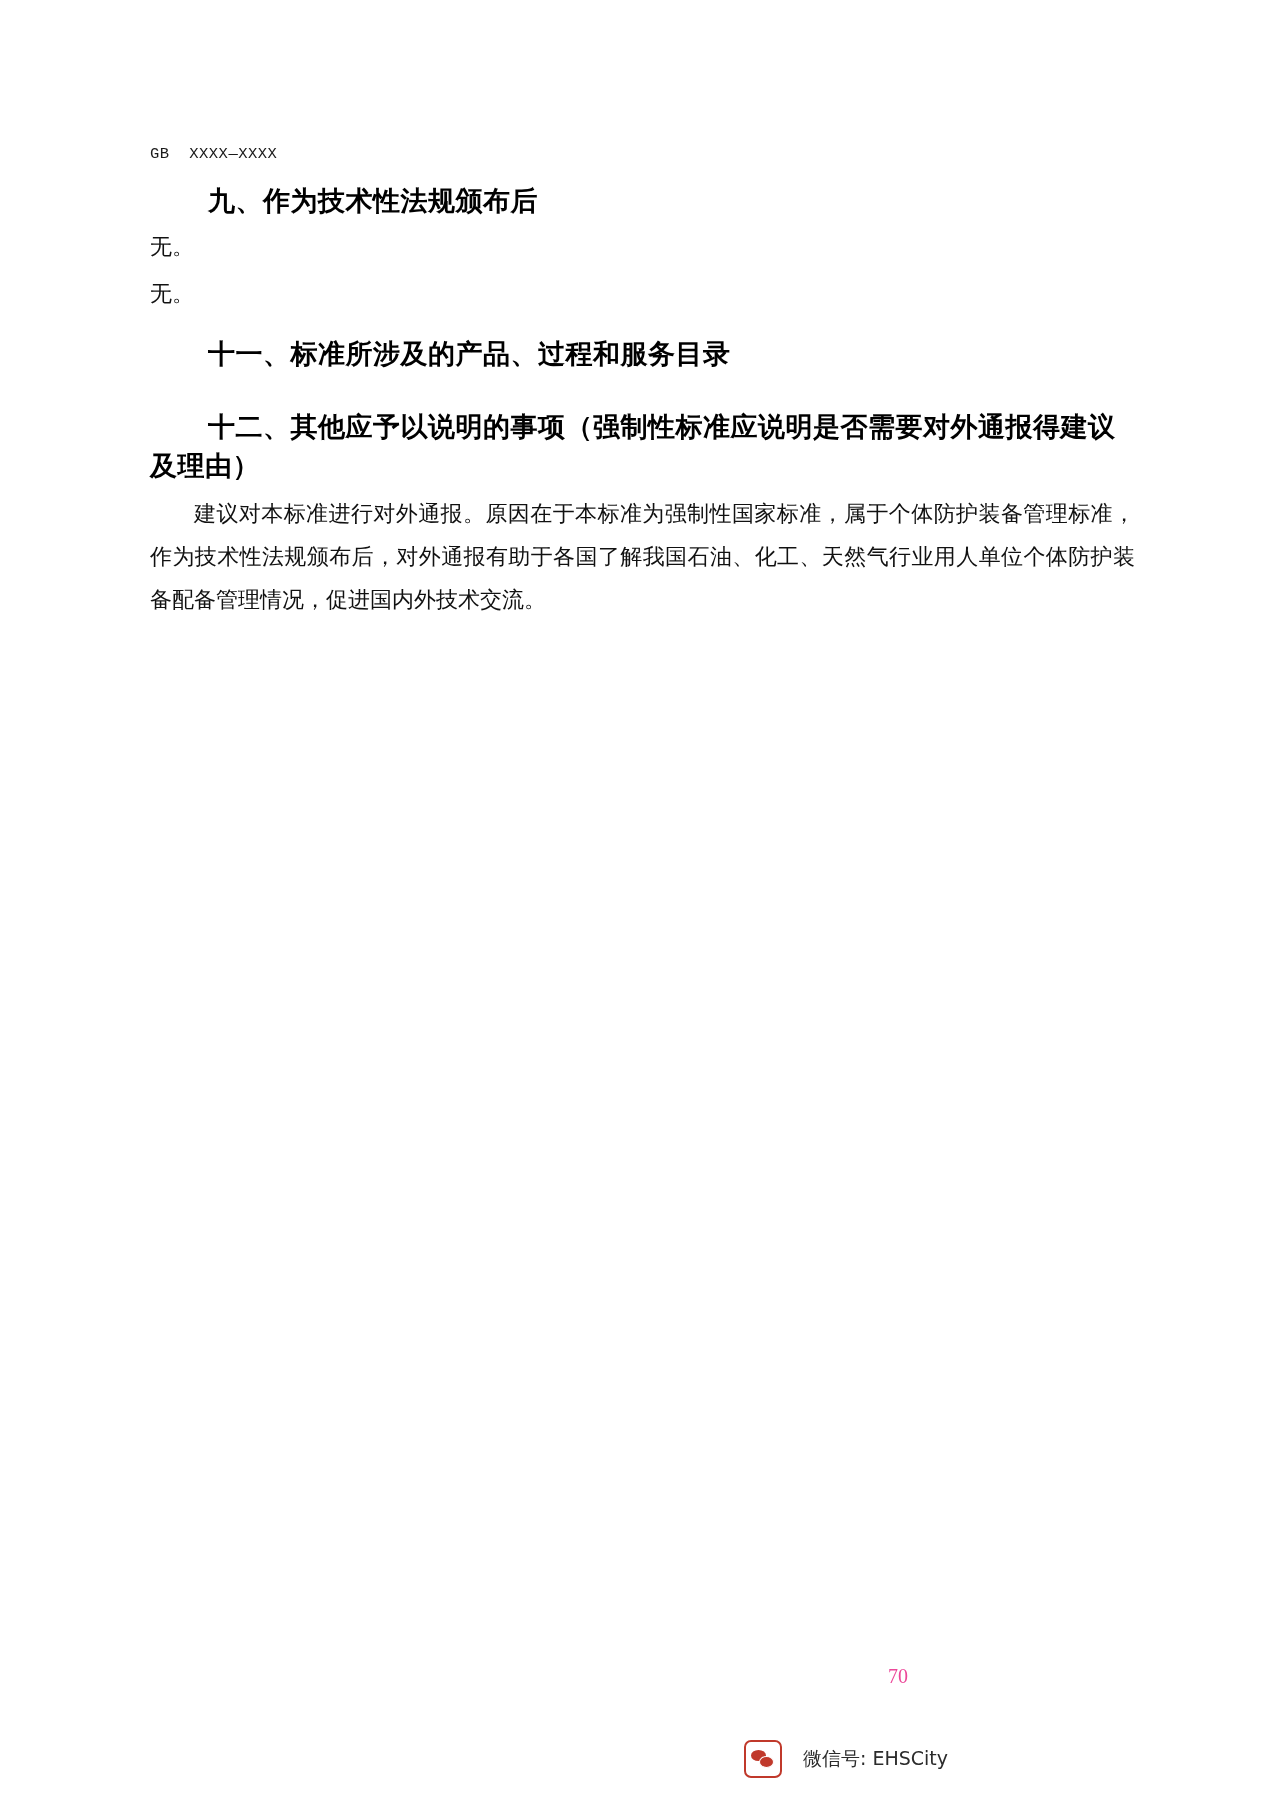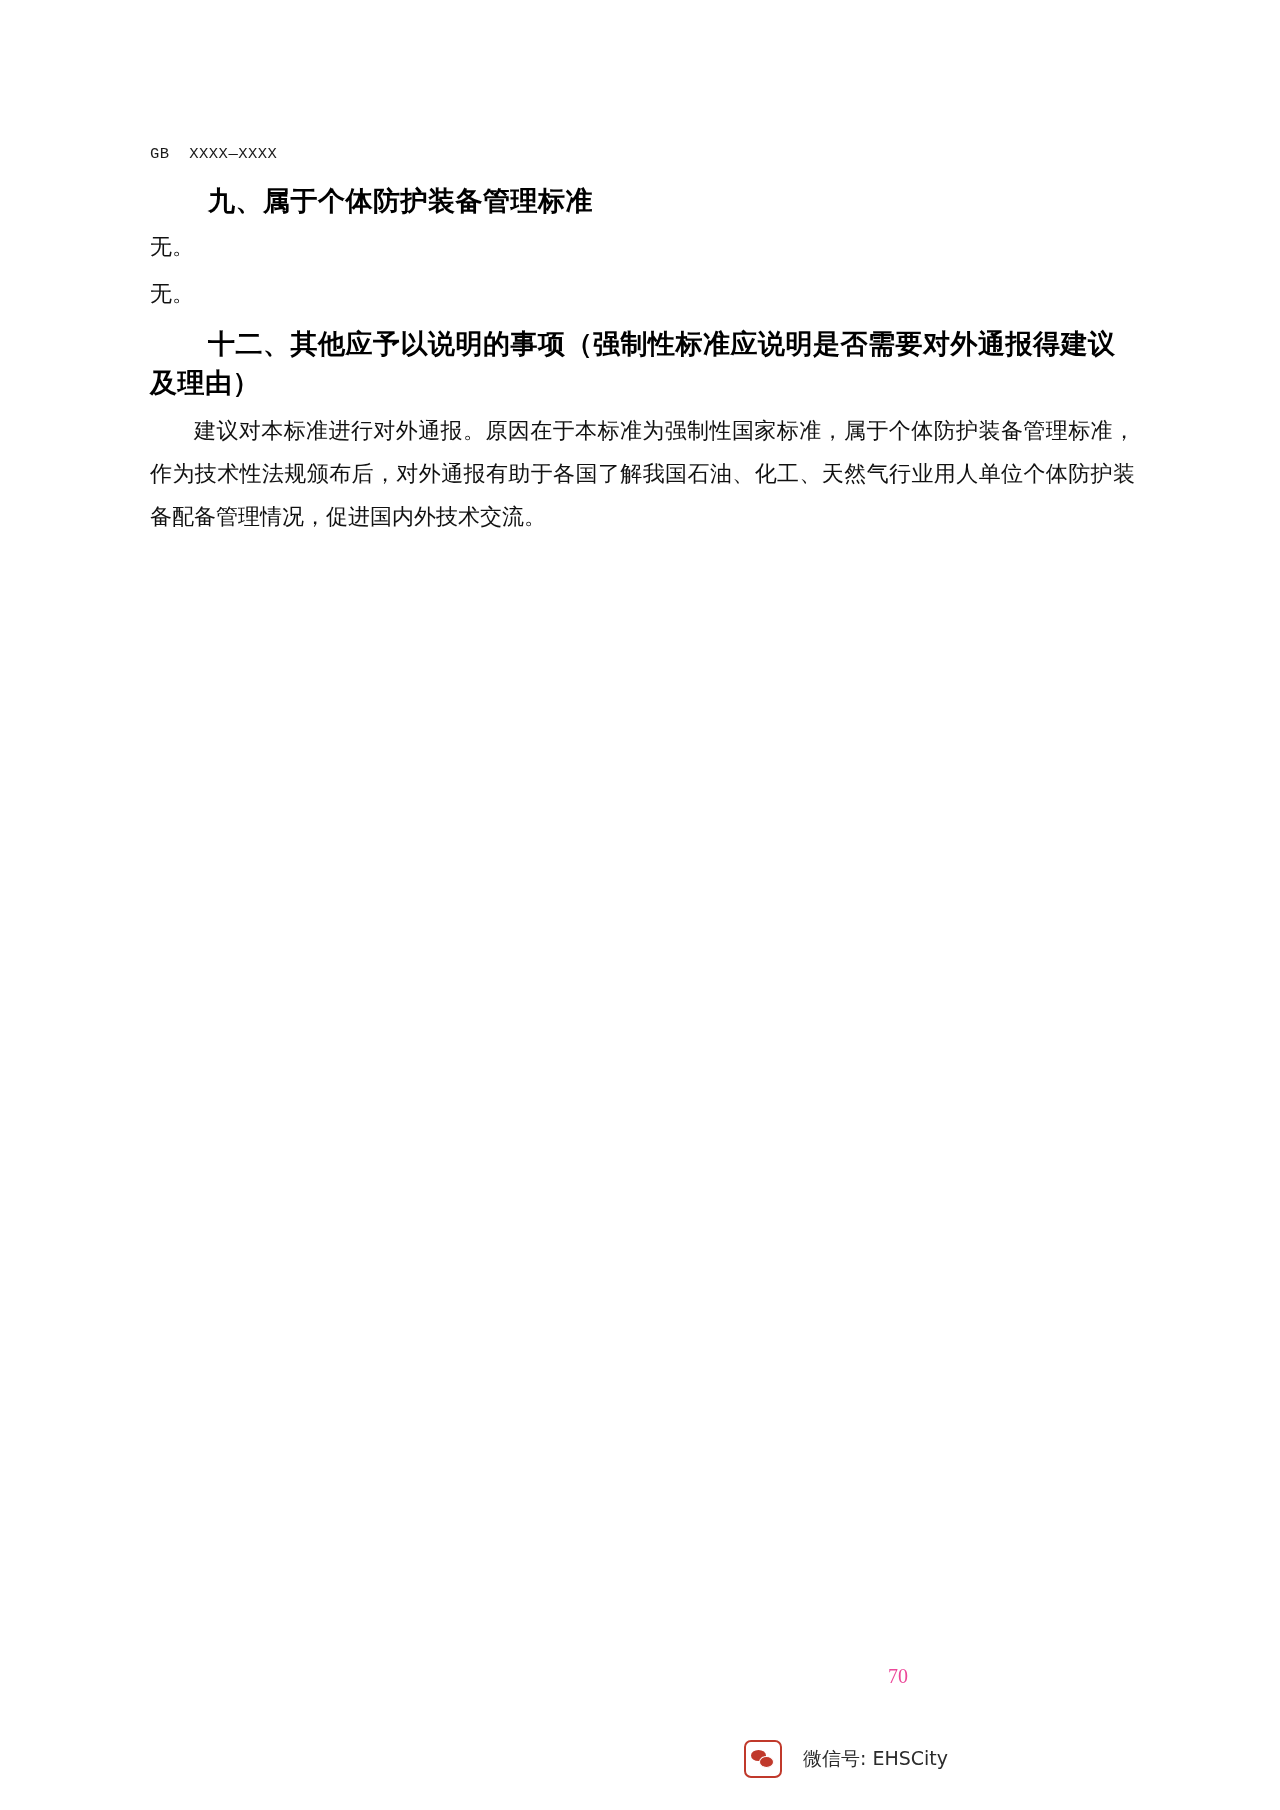--- a/index.html
+++ b/index.html
@@ -41,21 +41,21 @@
     font-weight: bold;
     font-size: 27px;
     line-height: 1.45;
     color: #000000;
     margin: 18px 0 6px 0;
     text-indent: 58px;
     letter-spacing: 0.5px;
   }
   h2.section-title.wrap {
     text-indent: 58px;
-    margin-top: 8px;
+    margin-top: 34px;
   }
   p.body-text {
     font-family: "Liberation Serif", serif;
     font-size: 22px;
     line-height: 1.95;
     color: #111111;
     margin: 6px 0 10px 0;
     text-indent: 0;
   }
   p.body-text.indent {
@@ -114,25 +114,26 @@
 </style>
 </head>
 <body>
 
 <div class="page">
 
   <div class="content">
 
     <div class="running-head">GB  XXXX—XXXX</div>
 
-    <h2 class="section-title">九、属于个体防护装备管理标准</h2>
+    <h2 class="section-title">九、作为技术性法规颁布后</h2>
     <p class="body-text short">无。</p>
 
     <p class="body-text short">无。</p>
 
+    <h2 class="section-title">十一、标准所涉及的产品、过程和服务目录</h2>
 
     <h2 class="section-title wrap">十二、其他应予以说明的事项（强制性标准应说明是否需要对外通报得建议及理由）</h2>
     <p class="body-text indent">建议对本标准进行对外通报。原因在于本标准为强制性国家标准，属于个体防护装备管理标准，作为技术性法规颁布后，对外通报有助于各国了解我国石油、化工、天然气行业用人单位个体防护装备配备管理情况，促进国内外技术交流。</p>
 
   </div>
 
   <div class="page-number">70</div>
 
   <div class="watermark">
     <div class="wechat-badge">

